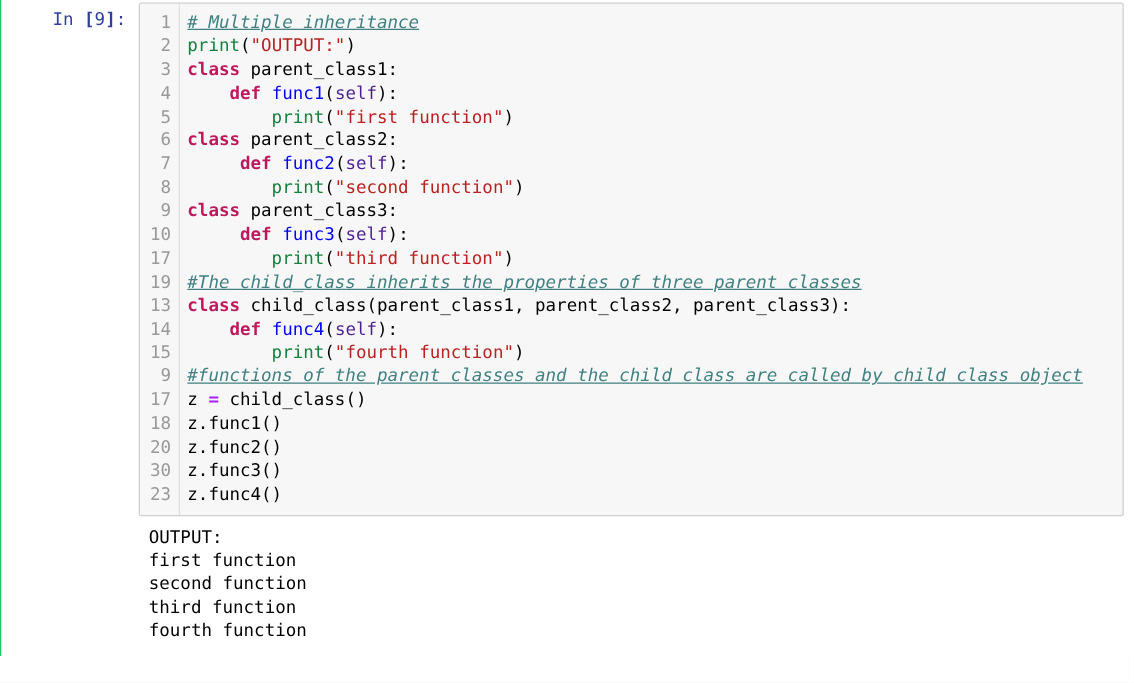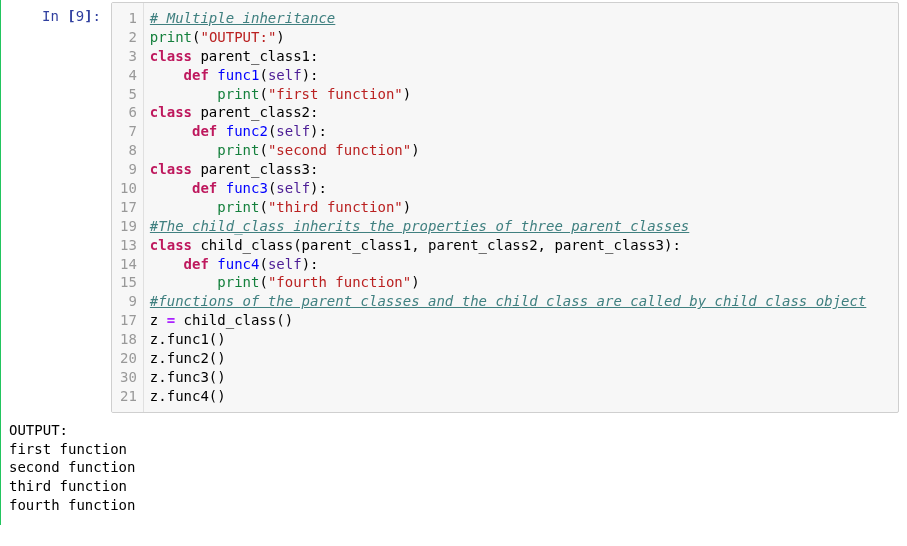--- a/index.html
+++ b/index.html
@@ -58,20 +58,21 @@
     flex: 1;
     padding: 6px 8px 6px 6px;
     font-family: Menlo, Consolas, "DejaVu Sans Mono", monospace;
     font-size: 14px;
     line-height: 1.35;
     white-space: pre;
     color: #000;
   }
   .code div { min-height: 1.35em; }
   .output-area {
+    margin-left: 110px;
     padding: 8px 8px 8px 8px;
     font-family: Menlo, Consolas, "DejaVu Sans Mono", monospace;
     font-size: 14px;
     line-height: 1.35;
     white-space: pre;
     color: #000;
   }
   
   .tok-comment { color: #408080; font-style: italic; text-decoration: underline; }
   .tok-builtin { color: #15803d; }
@@ -105,21 +106,21 @@
           <div>17</div>
           <div>19</div>
           <div>13</div>
           <div>14</div>
           <div>15</div>
           <div>9</div>
           <div>17</div>
           <div>18</div>
           <div>20</div>
           <div>30</div>
-          <div>21</div>
+          <div>23</div>
         </div>
       <div class="code" id="code"><div><span class="tok-comment"># Multiple inheritance</span></div><div><span class="tok-builtin">print</span><span class="tok-paren">(</span><span class="tok-string">"OUTPUT:"</span><span class="tok-paren">)</span></div><div><span class="tok-keyword">class</span><span> parent_class1:</span></div><div><span>    </span><span class="tok-keyword">def</span><span> </span><span class="tok-def">func1</span><span class="tok-paren">(</span><span class="tok-name">self</span><span class="tok-paren">)</span><span>:</span></div><div><span>        </span><span class="tok-builtin">print</span><span class="tok-paren">(</span><span class="tok-string">"first function"</span><span class="tok-paren">)</span></div><div><span class="tok-keyword">class</span><span> parent_class2:</span></div><div><span>     </span><span class="tok-keyword">def</span><span> </span><span class="tok-def">func2</span><span class="tok-paren">(</span><span class="tok-name">self</span><span class="tok-paren">)</span><span>:</span></div><div><span>        </span><span class="tok-builtin">print</span><span class="tok-paren">(</span><span class="tok-string">"second function"</span><span class="tok-paren">)</span></div><div><span class="tok-keyword">class</span><span> parent_class3:</span></div><div><span>     </span><span class="tok-keyword">def</span><span> </span><span class="tok-def">func3</span><span class="tok-paren">(</span><span class="tok-name">self</span><span class="tok-paren">)</span><span>:</span></div><div><span>        </span><span class="tok-builtin">print</span><span class="tok-paren">(</span><span class="tok-string">"third function"</span><span class="tok-paren">)</span></div><div><span class="tok-comment">#The child_class inherits the properties of three parent classes</span></div><div><span class="tok-keyword">class</span><span> child_class(parent_class1, parent_class2, parent_class3):</span></div><div><span>    </span><span class="tok-keyword">def</span><span> </span><span class="tok-def">func4</span><span class="tok-paren">(</span><span class="tok-name">self</span><span class="tok-paren">)</span><span>:</span></div><div><span>        </span><span class="tok-builtin">print</span><span class="tok-paren">(</span><span class="tok-string">"fourth function"</span><span class="tok-paren">)</span></div><div><span class="tok-comment">#functions of the parent classes and the child class are called by child class object</span></div><div><span>z </span><span class="tok-op">=</span><span> child_class()</span></div><div><span>z.func1()</span></div><div><span>z.func2()</span></div><div><span>z.func3()</span></div><div><span>z.func4()</span></div></div>
     </div>
   </div>
   <div class="output-area" id="output">OUTPUT:
 first function
 second function
 third function
 fourth function</div>
 </div>

